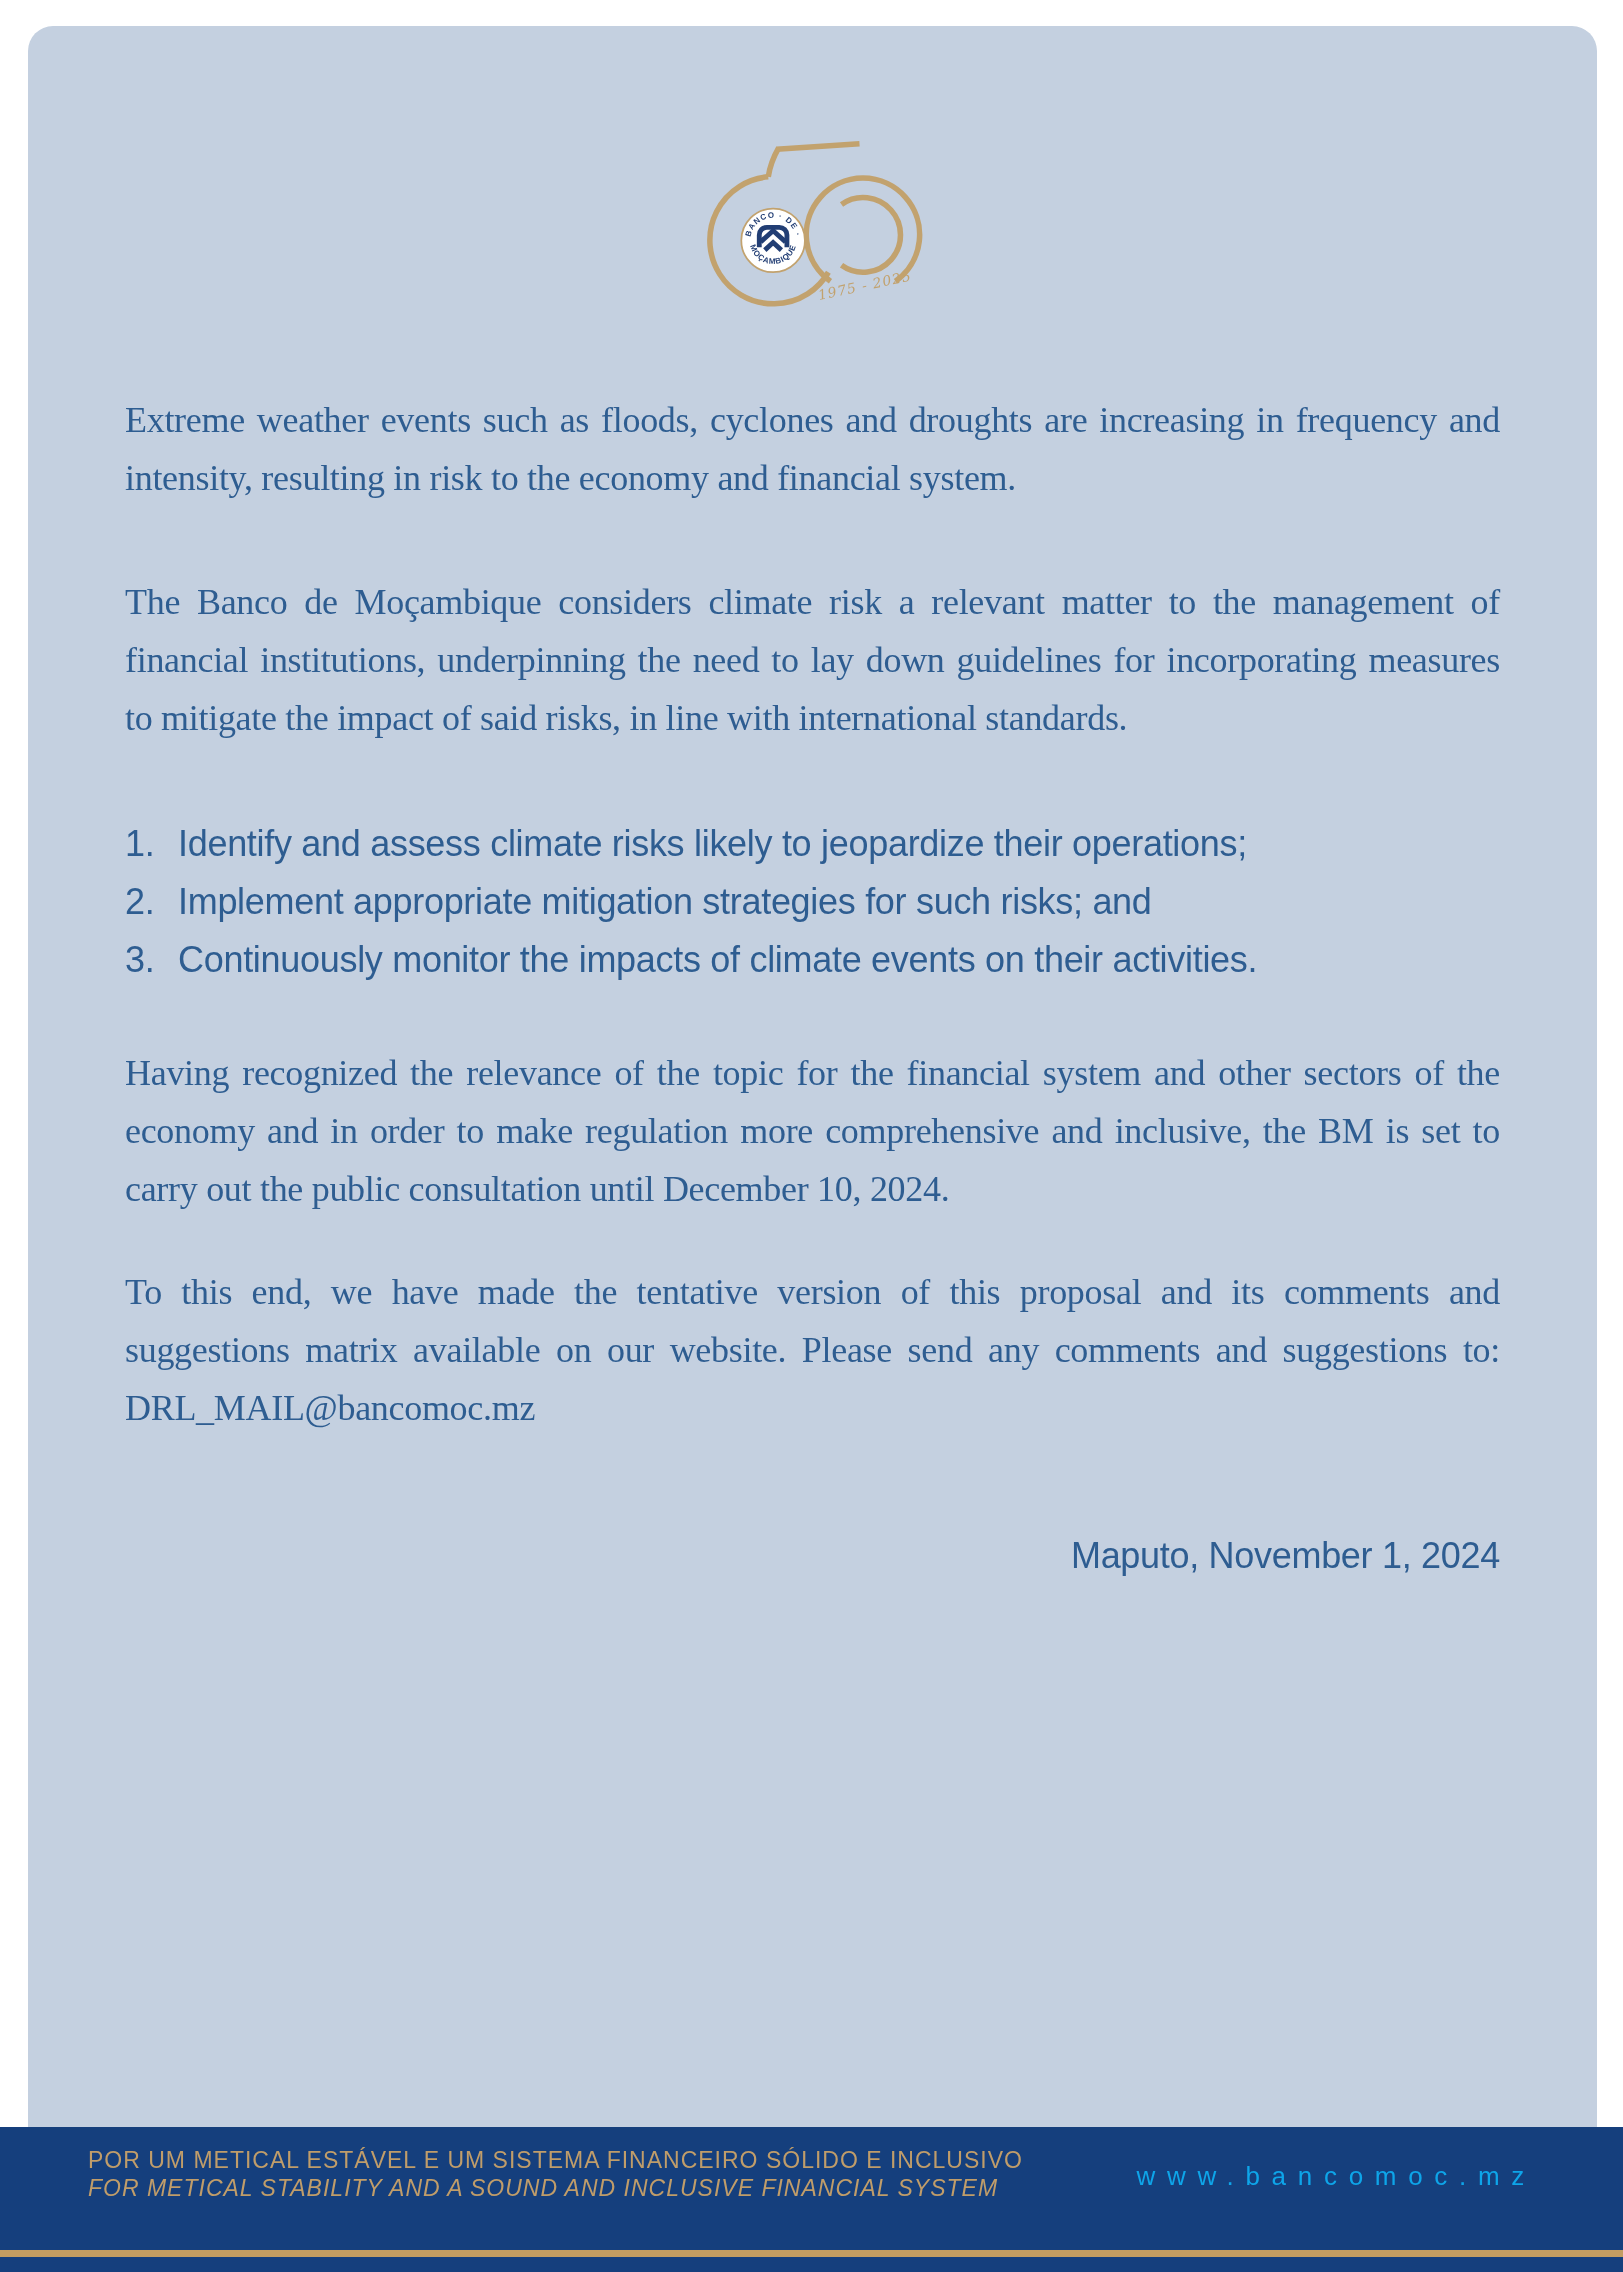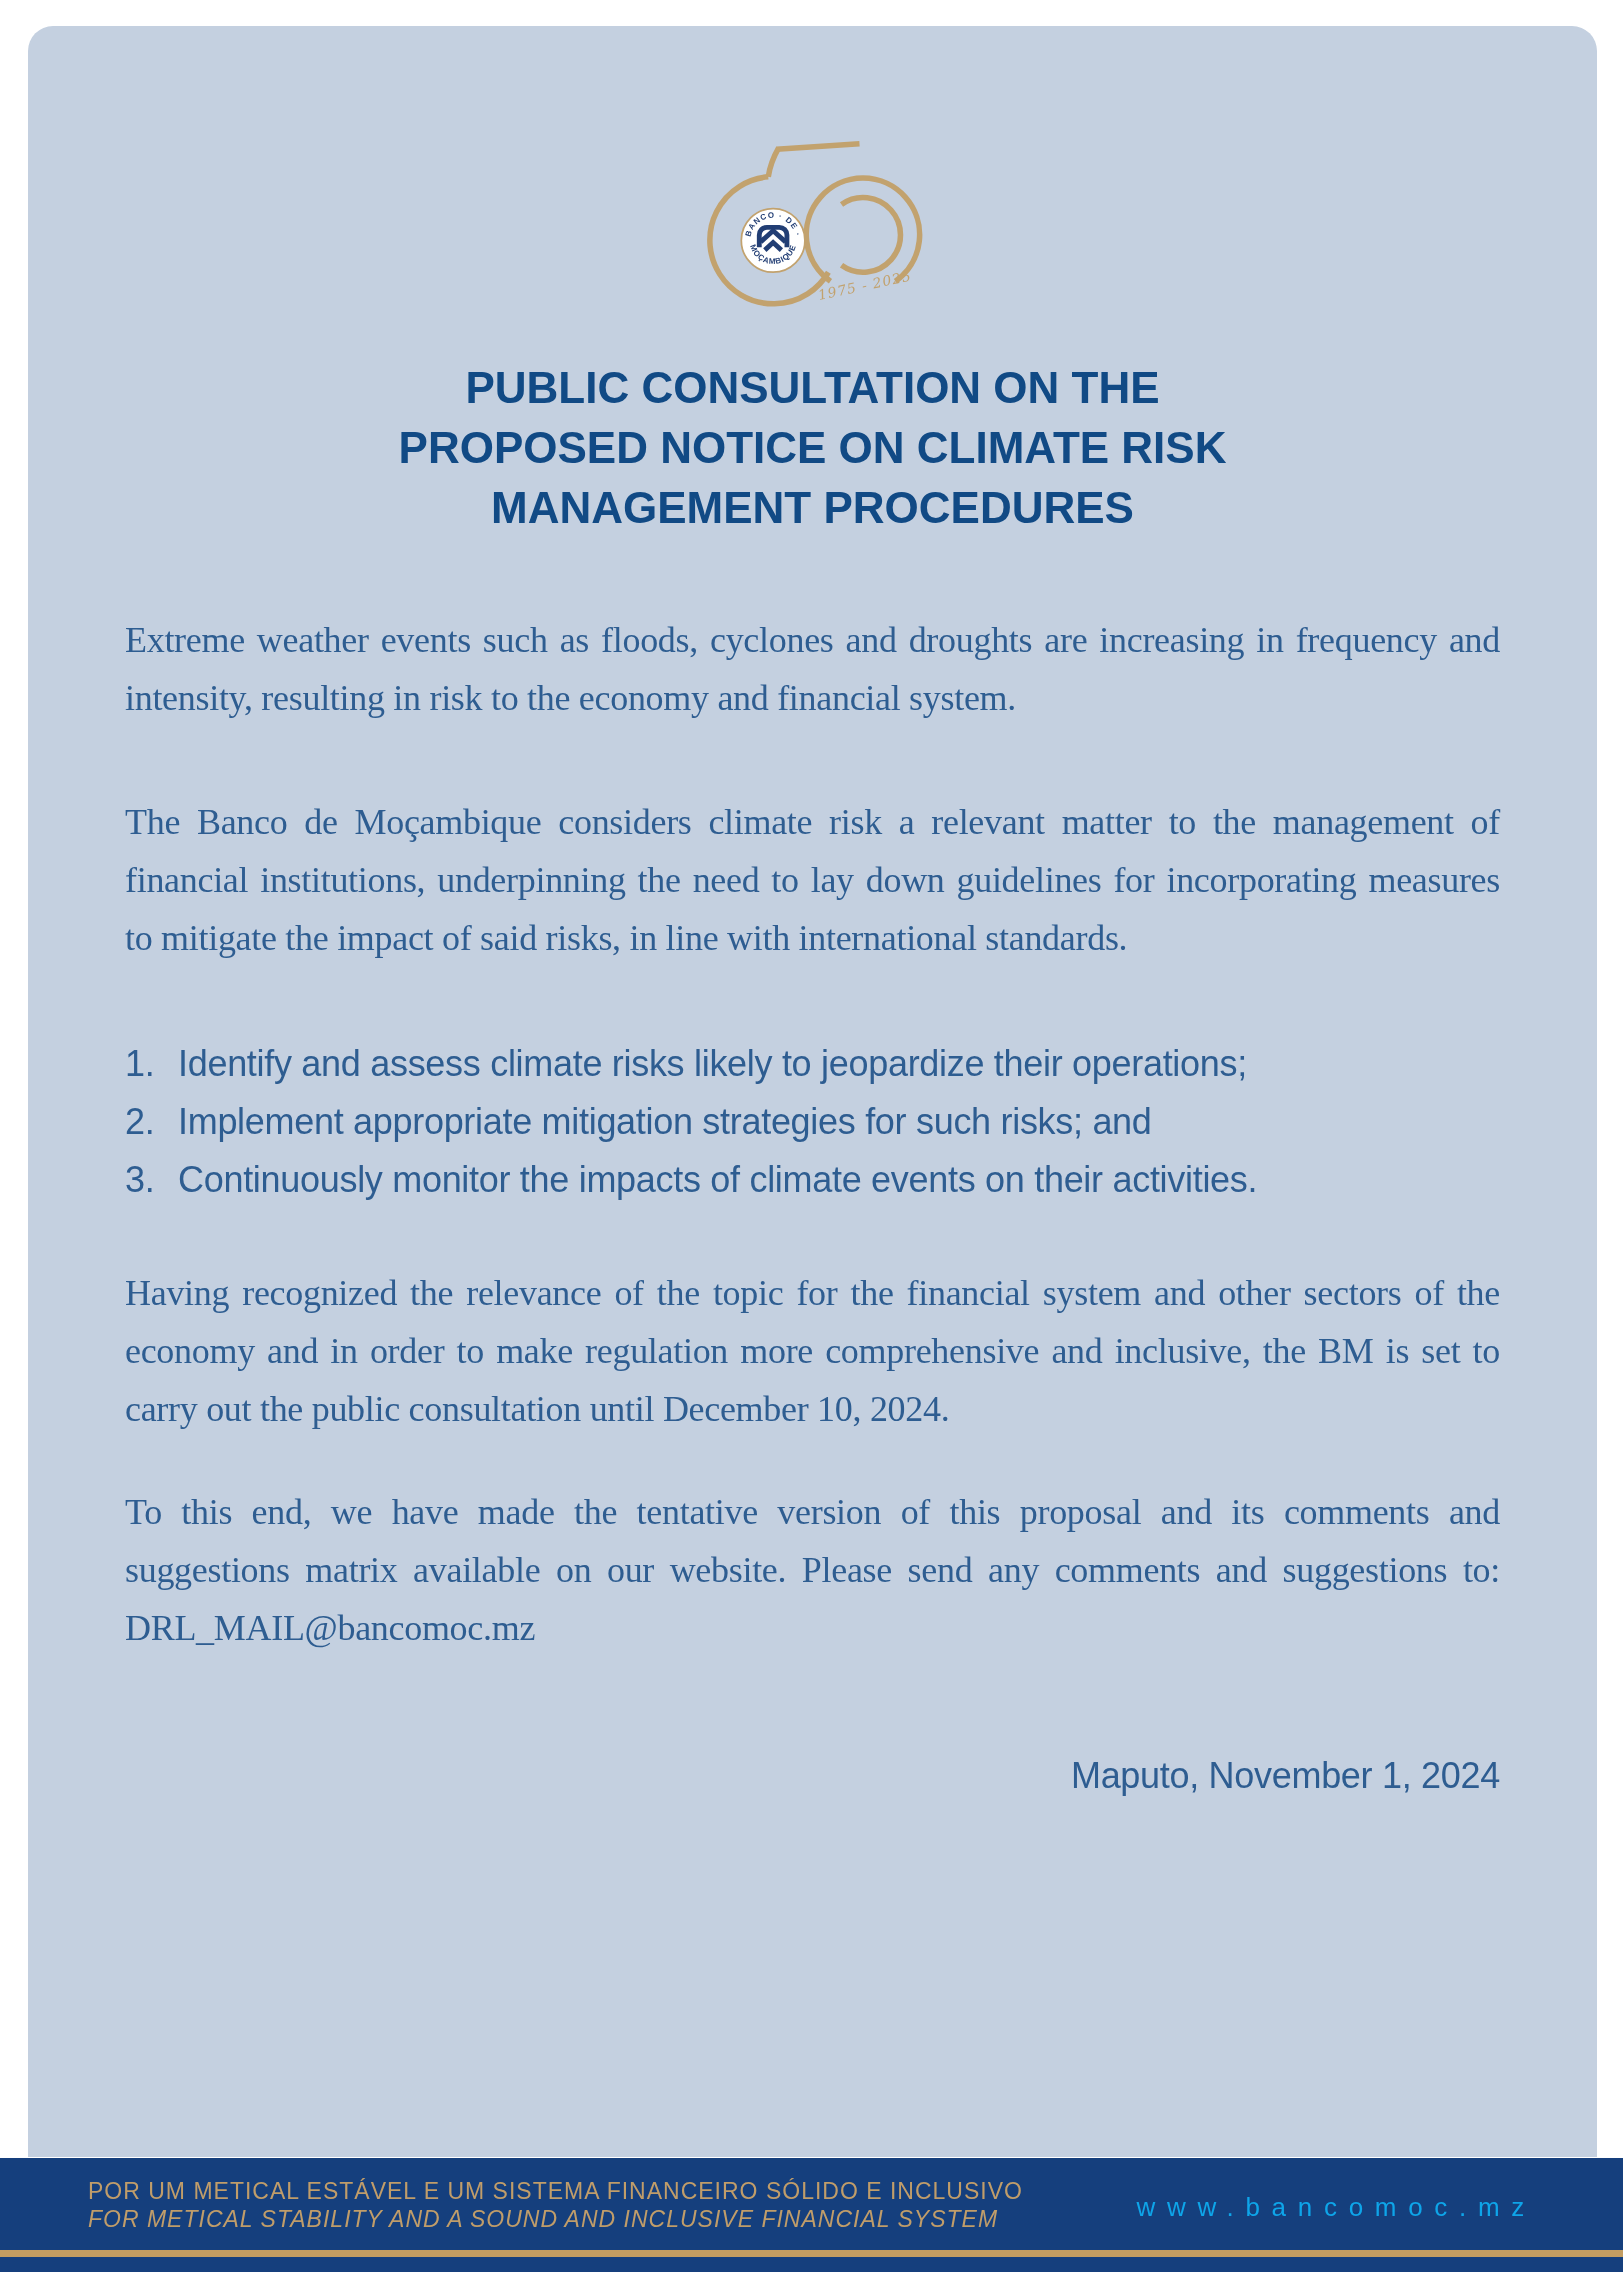--- a/index.html
+++ b/index.html
@@ -26,21 +26,21 @@
   .p3{margin-top:62px;height:232px;}
   .list{margin-top:10.4px;height:174px;}
   .list-item{display:flex;}
   .list-item .num{width:53px;flex:0 0 53px;}
   .list-item .txt{flex:1;}
   .p4{margin-top:55px;height:174px;}
   .p5{margin-top:45px;height:174px;}
   .email{white-space:nowrap;}
   .date-line{margin-top:90px;height:58px;text-align:right;}
   .footer{
-    position:absolute;left:0;bottom:0;width:1624px;height:115px;
+    position:absolute;left:0;bottom:0;width:1624px;height:146px;
     background:#153f7d;
   }
   .footer-left{
     position:absolute;left:88px;top:19.3px;
     color:#c09d6a;font-size:23px;letter-spacing:1px;line-height:28px;
   }
   .footer-left .en{font-style:italic;}
   .footer-site{
     position:absolute;right:88px;top:34px;
     color:#0ea5e9;font-size:26px;letter-spacing:11.7px;
@@ -88,25 +88,20 @@
             <path d="M 133,158 V 140 A 11 11 0 0 0 122,129 H 112"></path>
             <path d="M 95,150 L 113,134 L 131,150"></path>
             <path d="M 101,162 L 113,151 L 125,162"></path>
           </g>
         </g>
 
         <text x="246" y="220" transform="rotate(-12 246 215)" text-anchor="middle" font-family="DejaVu Serif, serif" font-style="italic" font-size="20" letter-spacing="1.5" fill="#c2a26e">1975 - 2025</text>
       </svg>
     </div>
 
-    <div class="title">
-      <div>PUBLIC CONSULTATION ON THE</div>
-      <div>PROPOSED NOTICE ON CLIMATE RISK</div>
-      <div>MANAGEMENT PROCEDURES</div>
-    </div>
 
     <p class="p p1 body-text">Extreme weather events such as floods, cyclones and droughts are increasing in frequency and intensity, resulting in risk to the economy and financial system.</p>
 
     <p class="p p2 body-text">The Banco de Moçambique considers climate risk a relevant matter to the management of financial institutions, underpinning the need to lay down guidelines for incorporating measures to mitigate the impact of said risks, in line with international standards.</p>
 
 
     <div class="list body-text">
       <div class="list-item">
         <span class="num">1.</span>
         <span class="txt">Identify and assess climate risks likely to jeopardize their operations;</span>

